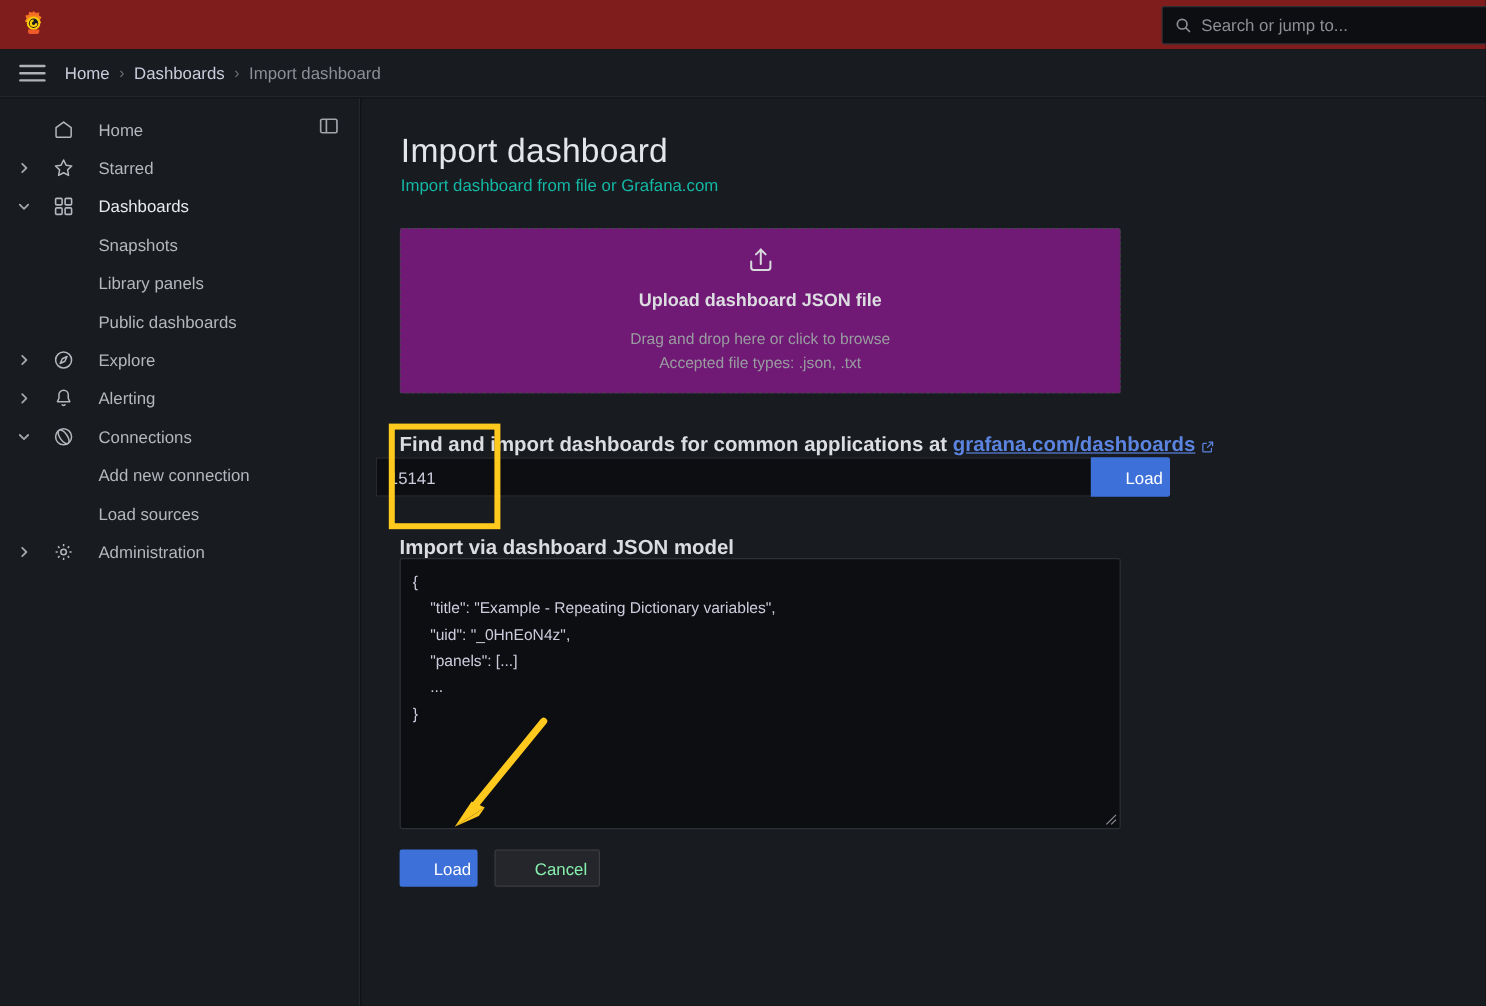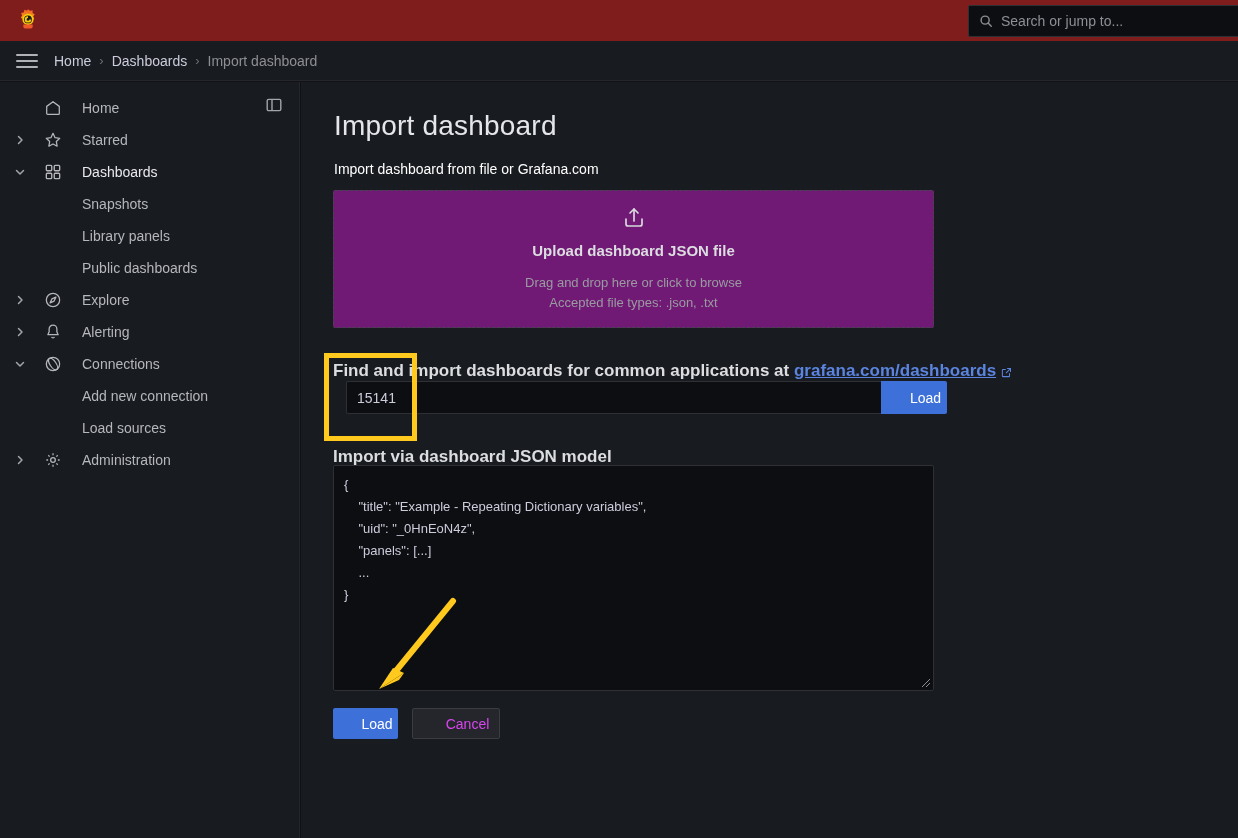--- a/index.html
+++ b/index.html
@@ -102,21 +102,21 @@
   .main {
     position: absolute; top: 82px; left: 301px;
     width: 937px; height: 756px;
     background: #181b1f;
     padding: 28px 0 0 33px;
   }
   .page-title {
     color: #e4e6ea; font-size: 28px; font-weight: 400; letter-spacing: .2px;
   }
   .page-subtitle {
-    color: #ffffff; font-size: 14px; margin-top: 19px;
+    color: #14b8a6; font-size: 14px; margin-top: 4px;
   }
 
   .dropzone {
     position: absolute; left: 333px; top: 190px;
     width: 601px; height: 138px;
     border: 1px dashed #44464d;
     border-radius: 2px;
     background: #701a75;
     display: flex; flex-direction: column; align-items: center; justify-content: center;
     cursor: pointer;
@@ -127,22 +127,22 @@
 
   .field-label {
     position: absolute; color: #dcdde0; font-size: 17px; font-weight: 600;
   }
   .ext-link {
     color: #5b84e0; text-decoration: underline; cursor: pointer; font-weight: 600;
   }
   .ext-icon { display: inline-block; vertical-align: -2px; margin-left: 5px; }
 
   .gcom-row {
-    position: absolute; left: 346px; top: 381px;
-    width: 601px; height: 33px;
+    position: absolute; left: 313px; top: 381px;
+    width: 662px; height: 33px;
     display: flex;
   }
   .gcom-input {
     flex: 1; height: 33px;
     background: #0d0e12;
     border: 1px solid #2e3036;
     border-right: none;
     border-radius: 2px 0 0 2px;
     color: #ccccdc; font-size: 14px;
     padding: 0 10px;
@@ -151,21 +151,21 @@
   }
   .btn {
     border: none; border-radius: 2px;
     font-family: "Liberation Sans", sans-serif;
     font-size: 14px; font-weight: 500;
     cursor: pointer;
     padding-left: 23px;
   }
   .btn-primary { background: #3d71d9; color: #ffffff; }
   .btn-secondary {
-    background: #24262b; color: #d946ef; border: 1px solid #3a3c42;
+    background: #24262b; color: #86efac; border: 1px solid #3a3c42;
   }
   .gcom-load {
     width: 66px; height: 33px; border-radius: 0 2px 2px 0;
   }
 
   .json-area {
     position: absolute; left: 333px; top: 465px;
     width: 601px; height: 226px;
     background: #0d0e12;
     border: 1px solid #2e3036;

